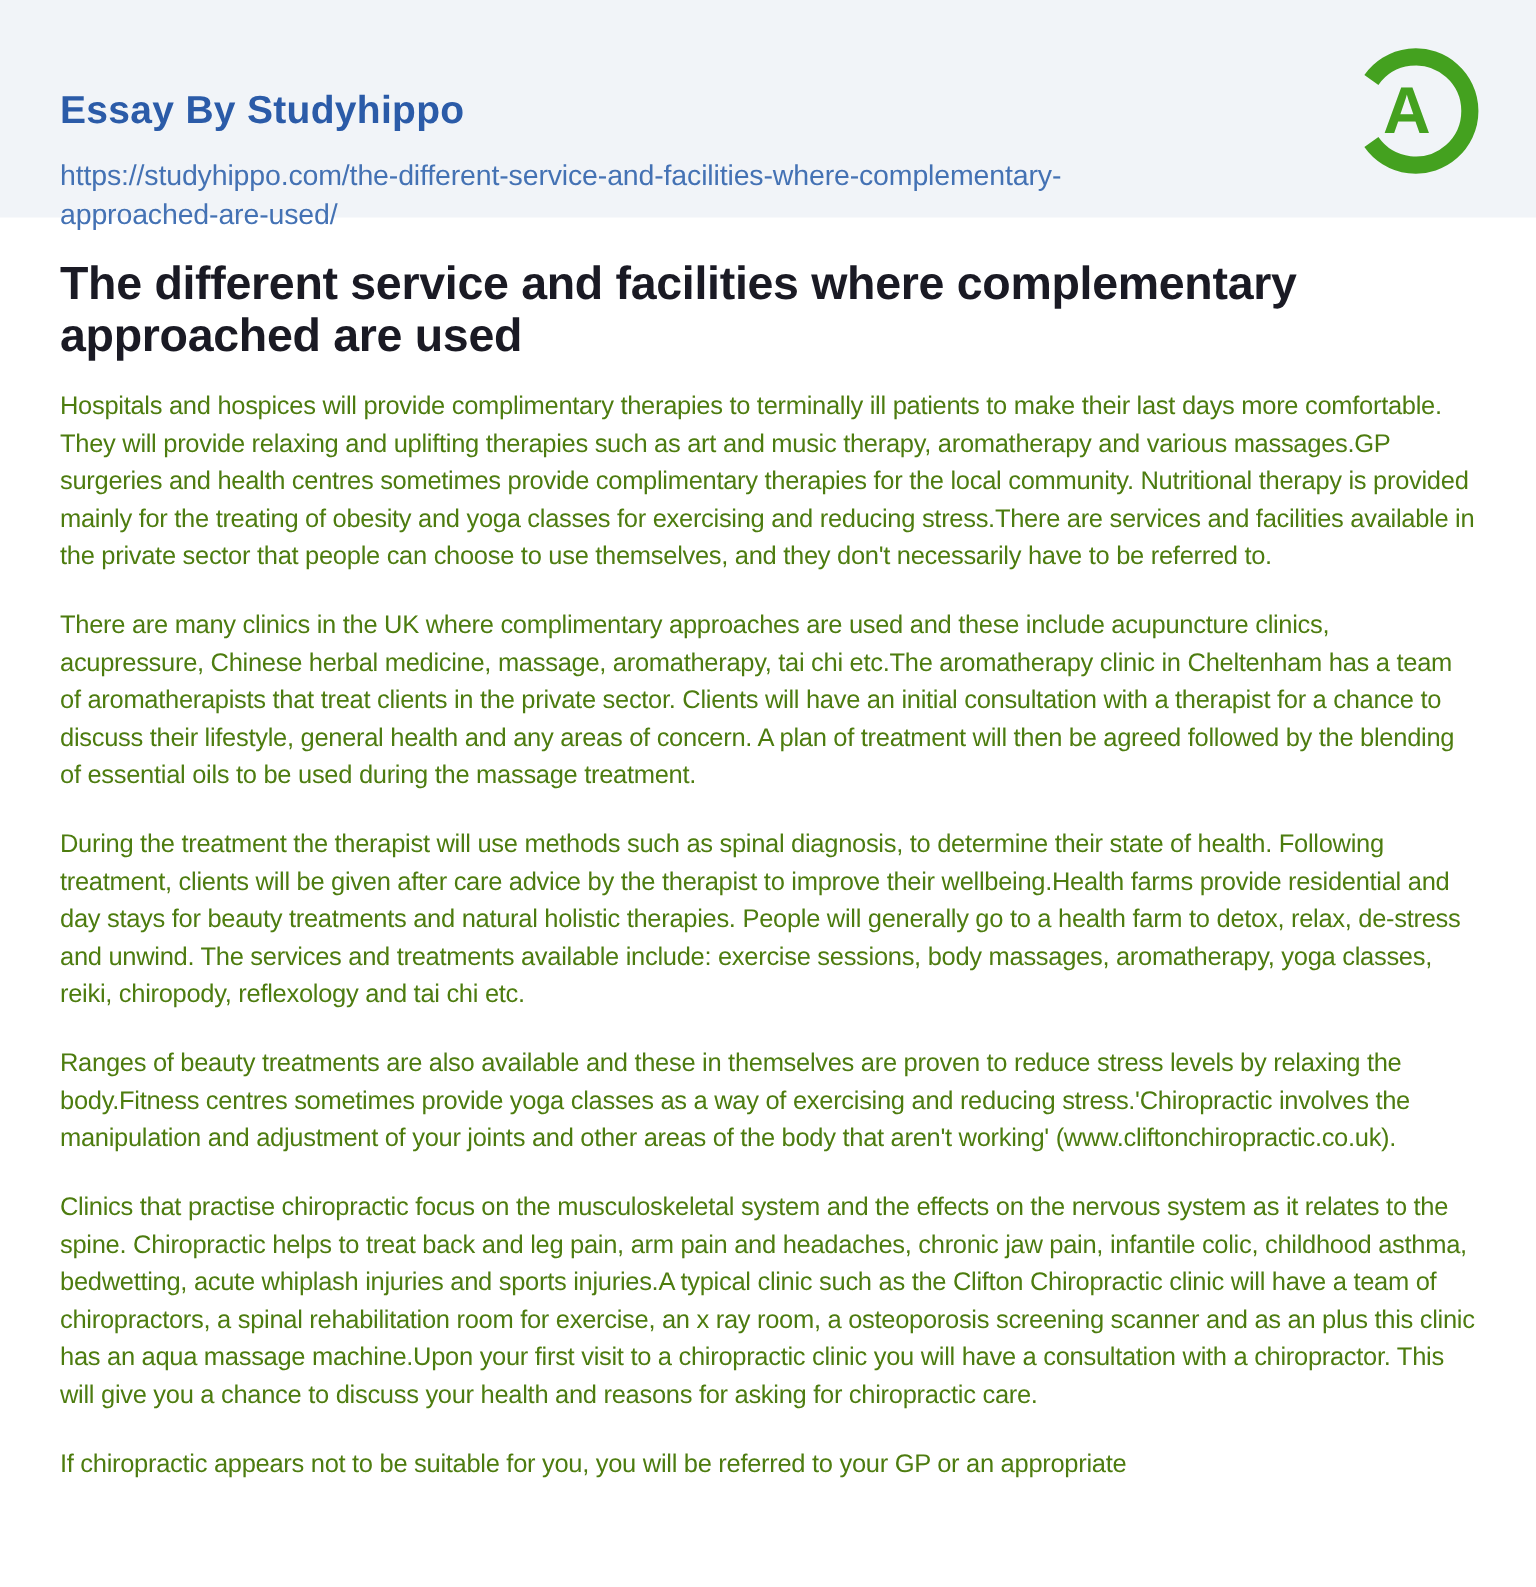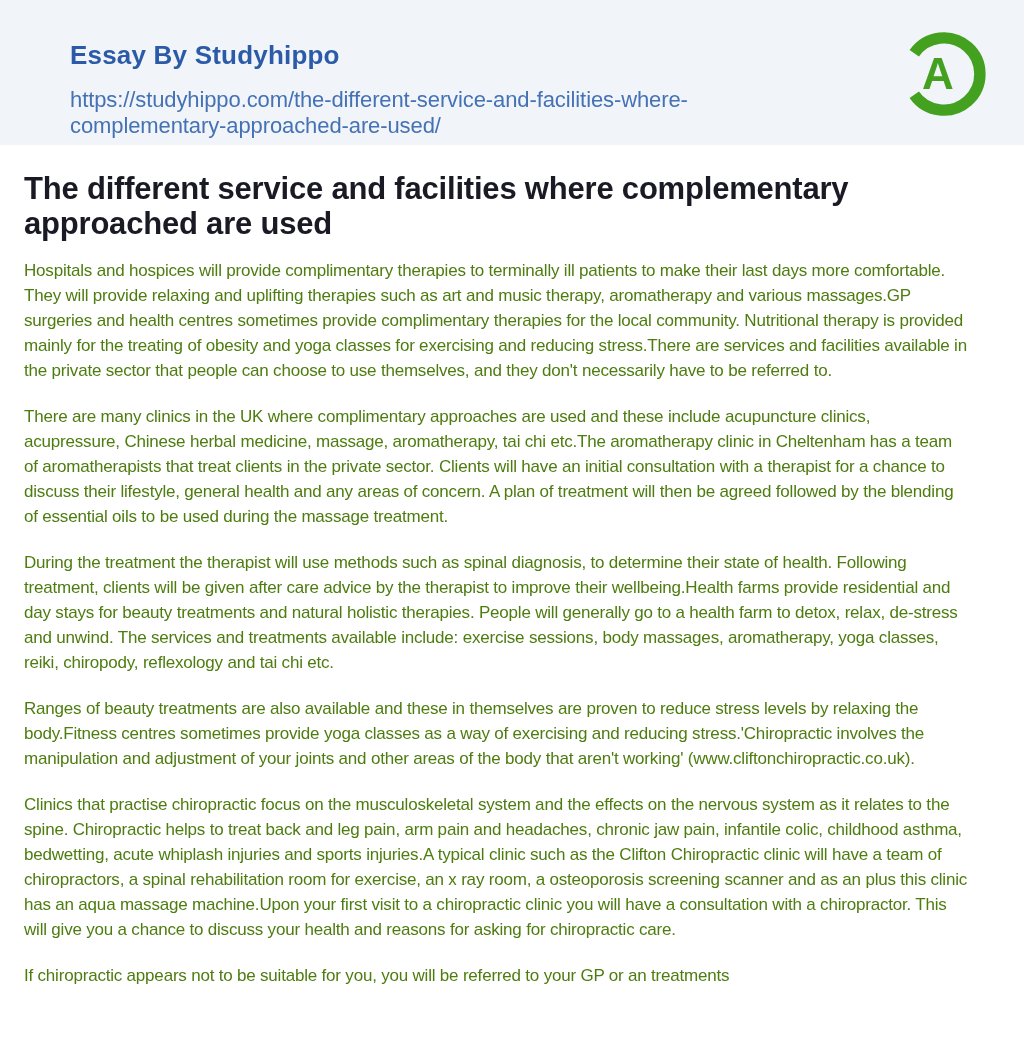--- a/index.html
+++ b/index.html
@@ -19,48 +19,47 @@
   .header {
     background: #f1f4f8;
     height: 145px;
     box-sizing: border-box;
     padding: 0 36px 0 40px;
     display: flex;
     justify-content: space-between;
     align-items: flex-start;
   }
   .header-left {
-    padding-top: 40px;
-    margin-left: 30px;
+    padding-top: 58px;
   }
   .site-title {
     margin: 0 0 16px 0;
     font-size: 26px;
     font-weight: 700;
     letter-spacing: 0.2px;
     color: #2b5ba8;
   }
   .site-url {
     display: block;
     max-width: 690px;
-    font-size: 22px;
+    font-size: 19px;
     line-height: 26px;
     color: #4472b4;
     text-decoration: none;
     letter-spacing: -0.1px;
     word-break: break-word;
   }
   .logo {
     margin-top: 29px;
     width: 88px;
     height: 90px;
     flex: 0 0 auto;
   }
   .main {
-    padding: 26px 40px 0 24px;
+    padding: 26px 40px 0 40px;
     box-sizing: border-box;
   }
   .article-title {
     margin: 0 0 17px 0;
     max-width: 830px;
     font-size: 31px;
     line-height: 35px;
     font-weight: 800;
     letter-spacing: -0.2px;
     color: #1a1a24;
@@ -92,16 +91,16 @@
   </div>
 
   <div class="main">
     <h2 class="article-title">The different service and facilities where complementary approached are used</h2>
 
     <p class="body-text">Hospitals and hospices will provide complimentary therapies to terminally ill patients to make their last days more comfortable. They will provide relaxing and uplifting therapies such as art and music therapy, aromatherapy and various massages.GP surgeries and health centres sometimes provide complimentary therapies for the local community. Nutritional therapy is provided mainly for the treating of obesity and yoga classes for exercising and reducing stress.There are services and facilities available in the private sector that people can choose to use themselves, and they don't necessarily have to be referred to.</p>
     <p class="body-text">There are many clinics in the UK where complimentary approaches are used and these include acupuncture clinics, acupressure, Chinese herbal medicine, massage, aromatherapy, tai chi etc.The aromatherapy clinic in Cheltenham has a team of aromatherapists that treat clients in the private sector. Clients will have an initial consultation with a therapist for a chance to discuss their lifestyle, general health and any areas of concern. A plan of treatment will then be agreed followed by the blending of essential oils to be used during the massage treatment.</p>
     <p class="body-text">During the treatment the therapist will use methods such as spinal diagnosis, to determine their state of health. Following treatment, clients will be given after care advice by the therapist to improve their wellbeing.Health farms provide residential and day stays for beauty treatments and natural holistic therapies. People will generally go to a health farm to detox, relax, de-stress and unwind. The services and treatments available include: exercise sessions, body massages, aromatherapy, yoga classes, reiki, chiropody, reflexology and tai chi etc.</p>
     <p class="body-text">Ranges of beauty treatments are also available and these in themselves are proven to reduce stress levels by relaxing the body.Fitness centres sometimes provide yoga classes as a way of exercising and reducing stress.'Chiropractic involves the manipulation and adjustment of your joints and other areas of the body that aren't working' (www.cliftonchiropractic.co.uk).</p>
     <p class="body-text">Clinics that practise chiropractic focus on the musculoskeletal system and the effects on the nervous system as it relates to the spine. Chiropractic helps to treat back and leg pain, arm pain and headaches, chronic jaw pain, infantile colic, childhood asthma, bedwetting, acute whiplash injuries and sports injuries.A typical clinic such as the Clifton Chiropractic clinic will have a team of chiropractors, a spinal rehabilitation room for exercise, an x ray room, a osteoporosis screening scanner and as an plus this clinic has an aqua massage machine.Upon your first visit to a chiropractic clinic you will have a consultation with a chiropractor. This will give you a chance to discuss your health and reasons for asking for chiropractic care.</p>
-    <p class="body-text">If chiropractic appears not to be suitable for you, you will be referred to your GP or an treatments</p>
+    <p class="body-text">If chiropractic appears not to be suitable for you, you will be referred to your GP or an appropriate</p>
   </div>
 
 </div>
 
 </body></html>

